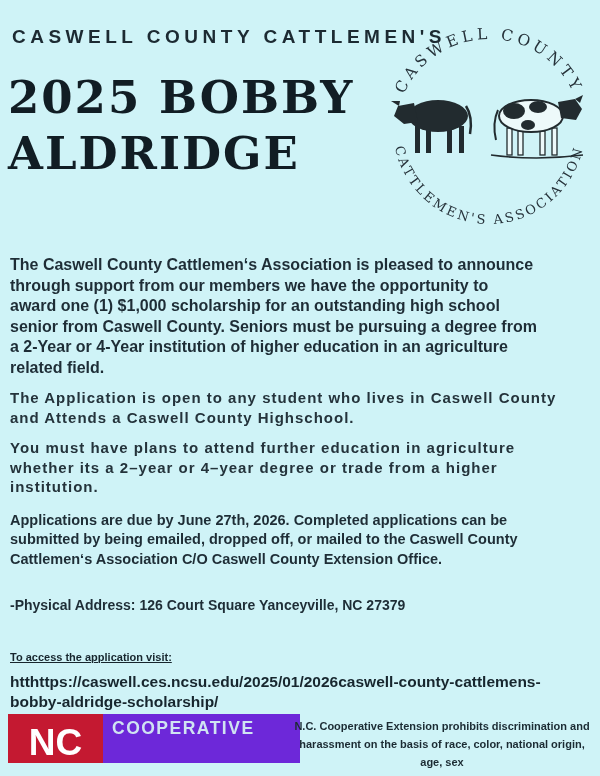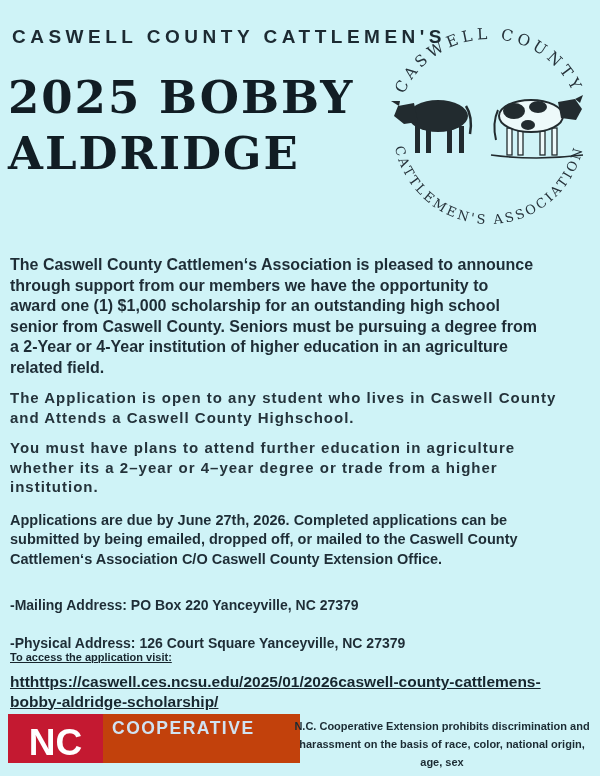--- a/index.html
+++ b/index.html
@@ -33,30 +33,30 @@
   
   .para{white-space:pre-line;font-weight:700;}
   .p-std{left:10px;width:588px;font-size:16px;line-height:20.6px;color:#1e2d36;}
   .p-geo{left:10px;width:590px;font-size:15px;line-height:19.5px;letter-spacing:1px;color:#24333b;}
   .p-sm{left:10px;width:588px;font-size:14.5px;line-height:19.3px;color:#1e2d36;}
   .addr{left:10px;width:588px;font-size:14px;line-height:19px;font-weight:700;color:#1e2d36;white-space:pre-line;}
   
   .link-intro{left:10px;top:651px;font-size:11px;font-weight:700;
     text-decoration:underline;color:#17262e;}
   .link-url{left:10px;top:672px;width:588px;font-size:15.5px;line-height:19.5px;font-weight:700;
-    text-decoration:underline;color:#17262e;white-space:pre-line;cursor:pointer;}
+    color:#17262e;white-space:pre-line;cursor:pointer;}
   
   .nc-logo{left:8px;top:714px;height:49px;display:flex;}
   .nc-red{
     width:95px;height:49px;background:#c41931;
     display:flex;align-items:center;justify-content:center;
   }
   .nc-red span{color:#fff;font-size:37px;font-weight:700;letter-spacing:0;margin-top:8px;}
   .nc-blue{
-    width:197px;height:49px;background:#c2410c;
+    width:197px;height:49px;background:#6d28d9;
     box-sizing:border-box;padding:4px 0 0 9px;
   }
   .nc-coop{display:block;color:#d0e3f2;font-size:17.5px;font-weight:700;letter-spacing:1.5px;line-height:20px;}
   .nc-ext{display:block;color:#ffffff;font-size:21px;font-weight:700;letter-spacing:4px;line-height:23px;}
   
   .disclaimer{
     left:292px;top:717px;width:300px;
     font-size:11px;line-height:18px;font-weight:700;
     text-align:center;color:#1b2b33;white-space:pre-line;
   }
@@ -122,21 +122,20 @@
 
 <div class="abs para p-geo" style="top:438px">You must have plans to attend further education in agriculture
 whether its a 2–year or 4–year degree or trade from a higher
 institution.</div>
 
 <div class="abs para p-sm" style="top:511px">Applications are due by June 27th, 2026. Completed applications can be
 submitted by being emailed, dropped off, or mailed to the Caswell County
 Cattlemen‘s Association C/O Caswell County Extension Office.</div>
 
 <div class="abs addr" style="top:577px">
-  <div>-Mailing Address: PO Box 220 Yanceyville, NC 27379</div>
   <div>-Physical Address: 126 Court Square Yanceyville, NC 27379</div>
 </div>
 
 <div class="abs link-intro">To access the application visit:</div>
 <div class="abs link-url">htthttps://caswell.ces.ncsu.edu/2025/01/2026caswell-county-cattlemens-
 bobby-aldridge-scholarship/</div>
 
 <div class="abs nc-logo">
   <div class="nc-red">
     <span>NC</span>

